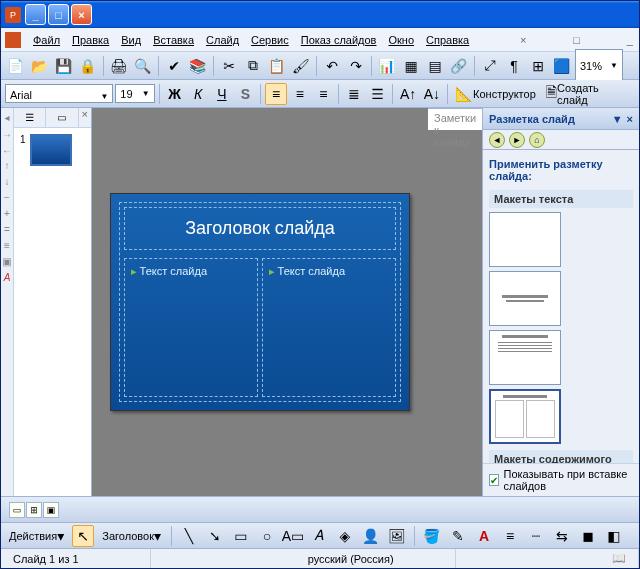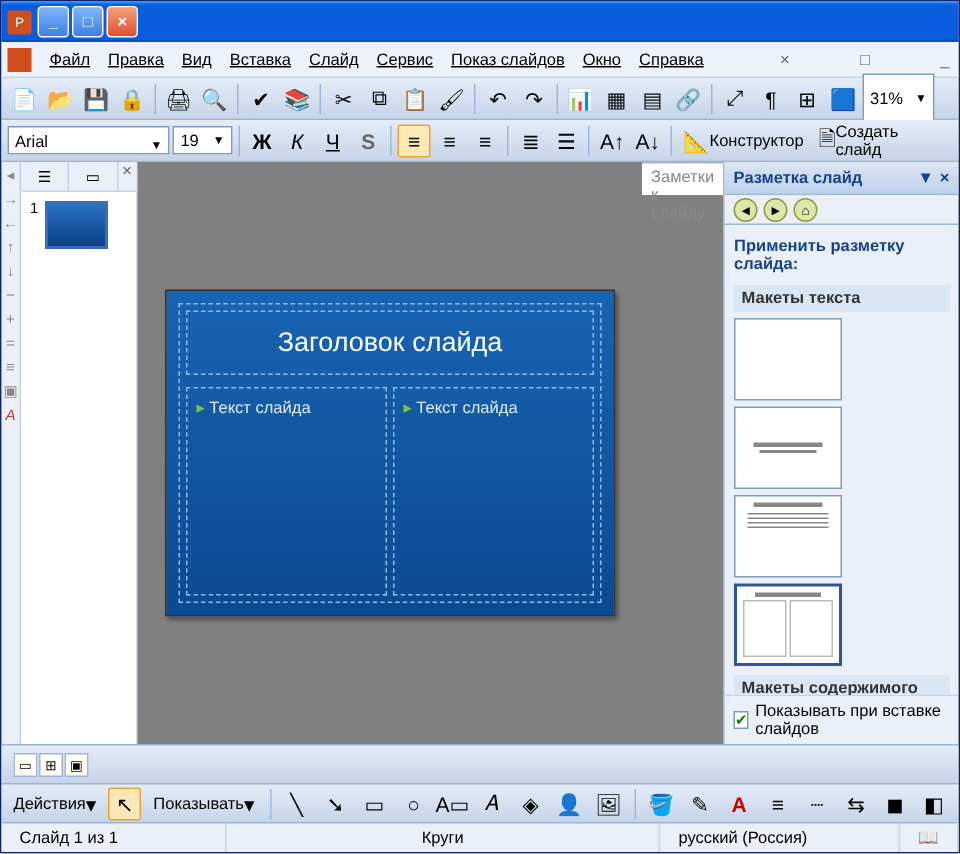--- a/index.html
+++ b/index.html
@@ -304,21 +304,21 @@
     <div class="view-btns">
       <div class="view-btn">▭</div>
       <div class="view-btn">⊞</div>
       <div class="view-btn">▣</div>
     </div>
   </div>
 
   <div class="bottom-toolbar">
     <div class="tool-btn txtbtn" style="width:auto"><span>Действия</span>▾</div>
     <div class="tool-btn" style="background:#fde8b6;border:1px solid #e5a43b">↖</div>
-    <div class="tool-btn txtbtn" style="width:auto"><span>Показывать</span>▾</div>
+    <div class="tool-btn txtbtn" style="width:auto"><span>Заголовок</span>▾</div>
     <div class="tool-sep"></div>
     <div class="tool-btn">╲</div>
     <div class="tool-btn">➘</div>
     <div class="tool-btn">▭</div>
     <div class="tool-btn">○</div>
     <div class="tool-btn">A▭</div>
     <div class="tool-btn">𝐴</div>
     <div class="tool-btn">◈</div>
     <div class="tool-btn">👤</div>
     <div class="tool-btn">🖼</div>
@@ -328,17 +328,16 @@
     <div class="tool-btn" style="color:#c00;font-weight:bold">A</div>
     <div class="tool-btn">≡</div>
     <div class="tool-btn">┈</div>
     <div class="tool-btn">⇆</div>
     <div class="tool-btn">◼</div>
     <div class="tool-btn">◧</div>
   </div>
 
   <div class="statusbar">
     <div class="status-seg" style="width:150px">Слайд 1 из 1</div>
-    <div class="status-seg wide">Круги</div>
     <div class="status-seg" style="width:160px">русский (Россия)</div>
     <div class="status-seg">📖</div>
   </div>
 </div>
 
 </body></html>

